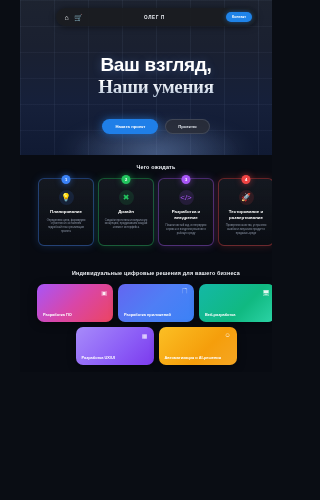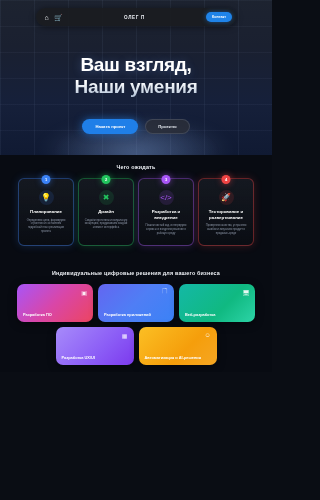--- a/index.html
+++ b/index.html
@@ -2,21 +2,21 @@
 <html><head>
 <meta charset="utf-8">
 <style>
   * { margin:0; padding:0; box-sizing:border-box; }
   html,body { width:272px; height:500px; overflow:hidden; }
   body {
     font-family:"Liberation Sans", sans-serif;
     background:#0a0d14;
     color:#fff;
   }
-  .page { position:relative; width:272px; height:372px; overflow:hidden; }
+  .page { position:relative; width:272px; height:372px; overflow:hidden;margin-left:20px; }
 
   
   .hero {
     position:relative;
     height:155px;
     background:
       radial-gradient(ellipse 120px 55px at 50% 100%, rgba(120,160,220,.22), transparent 70%),
       linear-gradient(180deg,#1d2330 0%,#1a2030 30%,#16203a 65%,#101a33 100%);
     overflow:hidden;
   }
@@ -69,21 +69,21 @@
     z-index:4;
   }
   .hero-title .l1, .hero-title .l2 {
     display:block;
     font-size:19px; font-weight:800; line-height:1.15;
     letter-spacing:-.3px;
   }
   .hero-title .l1 { color:#ffffff; text-shadow:0 1px 10px rgba(120,170,255,.3); }
   .hero-title .l2 {
     background:linear-gradient(180deg,#ffffff 25%,#aebfd6 100%);
-    -webkit-background-clip:text; background-clip:text; color:transparent;
+    -webkit-background-clip:text; background-clip:text; color:transparent;font-family:Liberation Serif, serif;
   }
   .hero-btns {
     position:absolute; top:119px; left:0; right:0;
     display:flex; justify-content:center; gap:7px; z-index:4;
   }
   .btn-primary {
     background:#1f7fe8; color:#fff;
     font-size:4.2px; font-weight:700;
     padding:4px 13px; border-radius:11px; border:none;
     box-shadow:0 0 8px rgba(31,127,232,.6);

